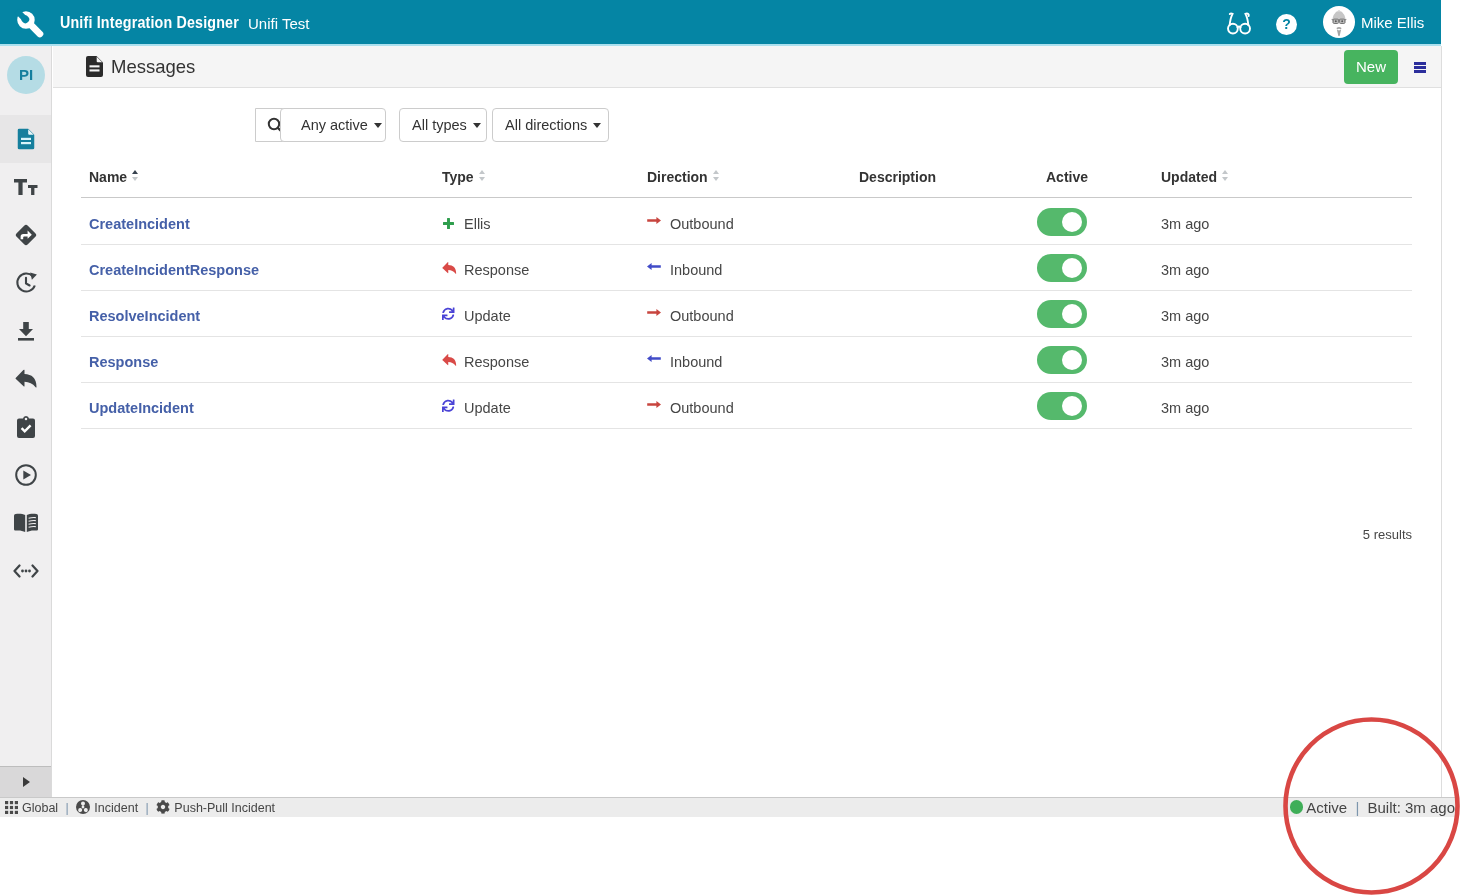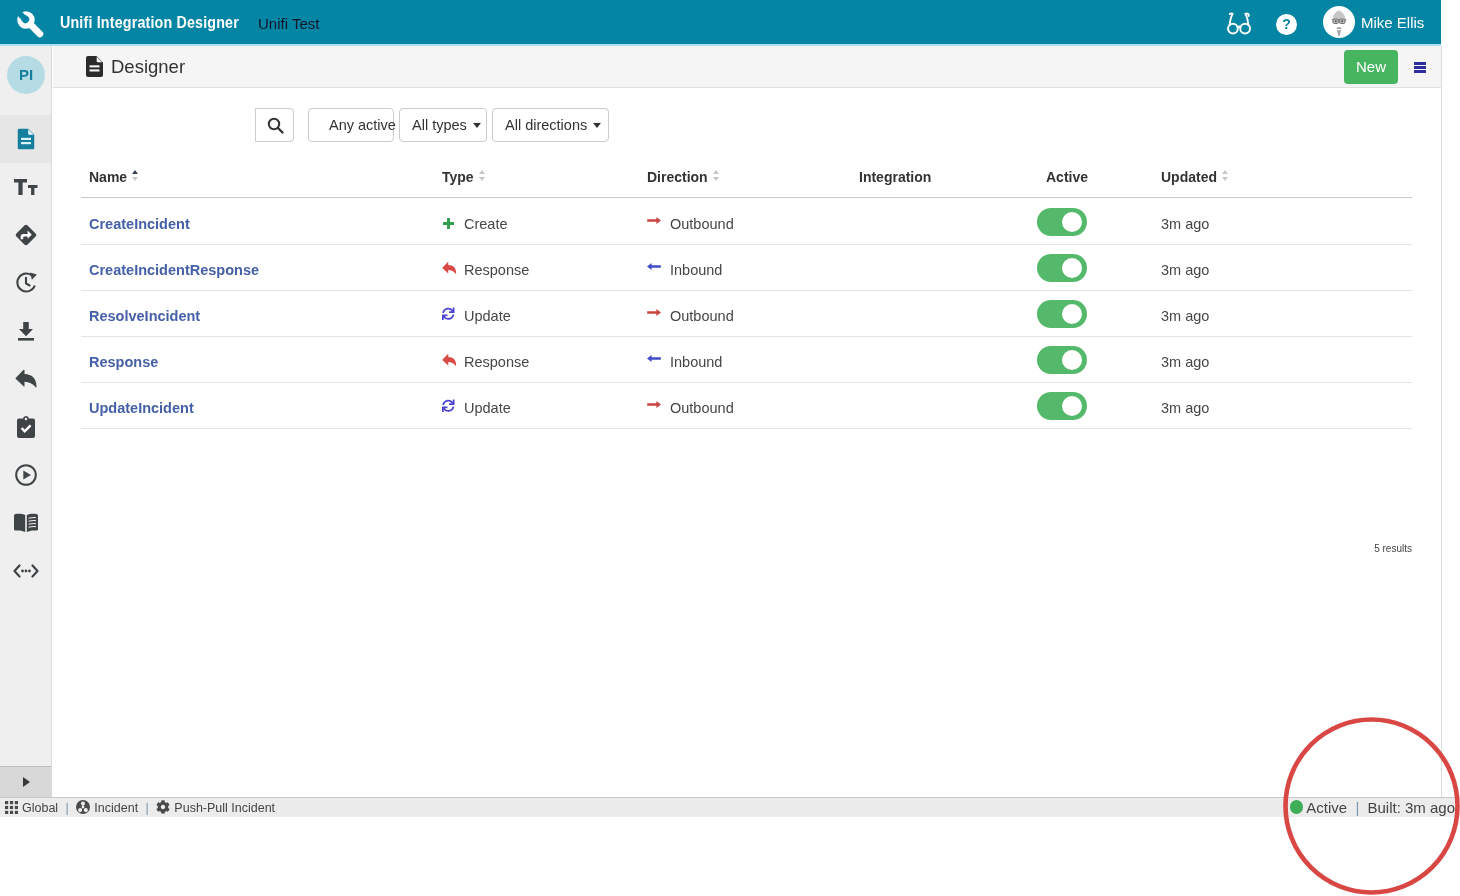--- a/index.html
+++ b/index.html
@@ -4,21 +4,21 @@
 <style>
 * { margin:0; padding:0; box-sizing:border-box; }
 html,body { width:1460px; height:896px; background:#fff; font-family:"Liberation Sans", sans-serif; overflow:hidden; }
 #app { position:relative; width:1460px; height:896px; }
 .abs { position:absolute; }
 
 
 #topbar { left:0; top:0; width:1441px; height:44px; background:#0585a4; border-bottom:0; }
 #cyanline { left:0; top:44px; width:1441px; height:2px; background:#abe0ee; }
 #topbar .title { position:absolute; left:60px; top:13px; color:#fff; font-size:17px; font-weight:700; letter-spacing:0.2px; transform:scaleX(0.84); transform-origin:left center; white-space:nowrap; }
-#topbar .subtitle { position:absolute; left:258px; top:15px; color:#0f172a; font-size:15px; font-weight:400; }
+#topbar .subtitle { position:absolute; left:248px; top:15px; color:#ffffff; font-size:15px; font-weight:400; }
 #topbar .mike { position:absolute; left:1361px; top:14px; color:#fff; font-size:15px; }
 
 
 #sidebar { left:0; top:46px; width:52px; height:751px; background:#f0eff0; border-right:1px solid #dadada; }
 #pi { left:7px; top:56px; width:38px; height:38px; border-radius:50%; background:#b5dce5; color:#157f9e; font-weight:700; font-size:15px; text-align:center; line-height:38px; }
 .navitem { position:absolute; left:0; width:51px; height:48px; }
 .navitem.active { background:#e7e6e7; }
 .navitem svg { position:absolute; left:50%; top:50%; transform:translate(-50%,-50%); }
 #collapsebtn { left:0; top:766px; width:51px; height:31px; background:#d9d8d9; border-top:1px solid #bdbdbd; }
 #collapsebtn .tri { position:absolute; left:23px; top:10px; width:0; height:0; border-left:7px solid #3a3a3a; border-top:5.5px solid transparent; border-bottom:5.5px solid transparent; }
@@ -30,39 +30,39 @@
 #burger { left:1413.5px; top:62px; width:12.5px; height:11px; }
 #burger div { height:2.6px; background:#2b2e9c; margin-bottom:1.4px; }
 #mainborder { left:1441px; top:46px; width:1px; height:751px; background:#ddd; }
 
 
 .ctl { position:absolute; height:34px; top:108px; border:1px solid #ccc; border-radius:4px; background:#fff; font-size:15px; color:#333; }
 #search { left:82px; width:175px; border-radius:4px 0 0 4px; }
 #search span { position:absolute; left:11px; top:7px; color:#a6a6a6; }
 #searchbtn { left:256px; width:39px; border-radius:0 4px 4px 0; border-left:1px solid #ccc; margin-left:-1px; }
 .dd { text-align:left; padding-left:12px; line-height:32px; font-size:14.5px; white-space:nowrap; }
-#dd1 { left:308px; width:86px;padding-left:20px; }
+#dd1 { left:280px; width:106px;padding-left:20px; }
 #dd2 { left:399px; width:88px; }
 #dd3 { left:492px; width:117px; }
 .caret { display:inline-block; width:0; height:0; border-top:5px solid #333; border-left:4.5px solid transparent; border-right:4.5px solid transparent; margin-left:6px; vertical-align:2px; }
 
 
 .icn { position:absolute; }
 .th { position:absolute; top:169px; font-size:14px; font-weight:700; color:#333; white-space:nowrap; }
 .row { position:absolute; left:81px; width:1331px; height:46px; }
 .rb { position:absolute; left:81px; width:1331px; height:1px; background:#e4e4e4; }
 .cell { position:absolute; top:0; height:46px; line-height:52px; font-size:14.5px; color:#464646; }
 a.nm { color:#4560a8; text-decoration:none; font-size:14.5px;font-weight:bold; }
 .sorts { display:inline-block; position:relative; width:8px; height:12px; margin-left:5px; }
 .sorts .u { position:absolute; left:0; top:0; width:0; height:0; border-bottom:4.5px solid #c3c7ca; border-left:3.8px solid transparent; border-right:3.8px solid transparent; }
 .sorts .d { position:absolute; left:0; top:7px; width:0; height:0; border-top:4.5px solid #c3c7ca; border-left:3.8px solid transparent; border-right:3.8px solid transparent; }
 .sorts.asc .u { border-bottom-color:#37424e; }
 .toggle { position:absolute; left:956px; top:9.5px; width:50px; height:28px; background:#55b96c; border-radius:14px; }
 .toggle .knob { position:absolute; left:25px; top:4px; width:20px; height:20px; border-radius:50%; background:#fff; }
-#results { left:1252px; top:543px; width:160px; text-align:right; font-size:10px; color:#464646; }
+#results { left:1252px; top:527px; width:160px; text-align:right; font-size:13px; color:#464646; }
 
 
 #statusbar { left:0; top:797px; width:1455px; height:20px; background:#ececec; border-top:1px solid #c9c9c9; }
 #sbleft { left:5px; top:800px; font-size:12.5px; color:#454545; white-space:nowrap; }
 #sbright { right:5px; top:798.5px; font-size:15px; color:#454545; white-space:nowrap;margin-left:48px; }
 .sbsep { color:#7d96ad; padding:0 4px; }
 #greendot { display:inline-block; width:13.5px; height:13.5px; border-radius:50%; background:#3fae58; vertical-align:-1px; margin-right:3px; }
 
 
 #redcircle { left:1283px; top:717px; width:177px; height:178px; pointer-events:none; }
@@ -211,21 +211,21 @@
       <div class="tri"></div>
     </div>
 
   <div class="abs" id="mainheader"></div>
   <svg class="abs" style="left:86px;top:56px" width="17" height="21" viewBox="0 0 17 21">
     <path fill="#2b2b2b" d="M2 0 h8.5 L17 6.5 V19 q0 2-2 2 H2 q-2 0-2-2 V2 q0-2 2-2 Z"></path>
     <path fill="#f5f5f5" d="M10.7 0.8 L16.2 6.3 H11.7 q-1 0-1-1 Z"></path>
     <rect x="3.5" y="9.3" width="10" height="2.1" fill="#f5f5f5"></rect>
     <rect x="3.5" y="13.4" width="10" height="2.1" fill="#f5f5f5"></rect>
   </svg>
-  <div class="abs" id="mh-title">Designer</div>
+  <div class="abs" id="mh-title">Messages</div>
   <div class="abs" id="newbtn">New</div>
   <div class="abs" id="burger">
       <div></div>
       <div></div>
       <div></div>
     </div>
   <div class="abs" id="mainborder"></div>
 
   <div class="ctl" id="searchbtn">
     <svg style="position:absolute;left:11px;top:8px" width="17" height="17" viewBox="0 0 17 17">
@@ -233,33 +233,33 @@
       <line x1="11" y1="11" x2="15.5" y2="15.5" stroke="#333" stroke-width="2.4" stroke-linecap="round"></line>
     </svg>
   </div>
   <div class="ctl dd" id="dd1">Any active<span class="caret"></span></div>
   <div class="ctl dd" id="dd2">All types<span class="caret"></span></div>
   <div class="ctl dd" id="dd3">All directions<span class="caret"></span></div>
 
   <div class="th" style="left:89px">Name<span class="sorts asc"><span class="u"></span><span class="d"></span></span></div>
   <div class="th" style="left:442px">Type<span class="sorts"><span class="u"></span><span class="d"></span></span></div>
   <div class="th" style="left:647px">Direction<span class="sorts"><span class="u"></span><span class="d"></span></span></div>
-  <div class="th" style="left:859px">Integration</div>
+  <div class="th" style="left:859px">Description</div>
   <div class="th" style="left:1046px">Active</div>
   <div class="th" style="left:1161px">Updated<span class="sorts"><span class="u"></span><span class="d"></span></span></div>
   <div class="rb" style="top:197px; background:#c9c9c9"></div>
 
   <div id="tbody">
 
     <div class="row" style="top:198px">
       <div class="cell" style="left:8px"><a class="nm" href="#">CreateIncident</a></div>
       <svg class="icn" style="left:361.5px;top:20px" width="11" height="11" viewBox="0 0 12 12">
           <path fill="#2f9e4d" d="M4.4 0.6 q0-.6.6-.6 h2 q.6 0 .6.6 V4.4 H11.4 q.6 0 .6.6 v2 q0 .6-.6.6 H7.6 V11.4 q0 .6-.6.6 h-2 q-.6 0-.6-.6 V7.6 H0.6 q-.6 0-.6-.6 v-2 q0-.6.6-.6 H4.4 Z"></path>
         </svg>
-      <div class="cell" style="left:383px">Create</div>
+      <div class="cell" style="left:383px">Ellis</div>
       <svg class="icn" style="left:565.5px;top:19px" width="14" height="7" viewBox="0 0 14 7">
           <path fill="#c8453f" d="M9.4 0 L14 3.5 L9.4 7 V4.8 H0.2 V2.2 H9.4 Z"></path>
         </svg>
       <div class="cell" style="left:589px">Outbound</div>
       <div class="toggle">
           <div class="knob"></div>
         </div>
       <div class="cell" style="left:1080px">3m ago</div>
     </div>
     <div class="rb" style="top:244px"></div>

